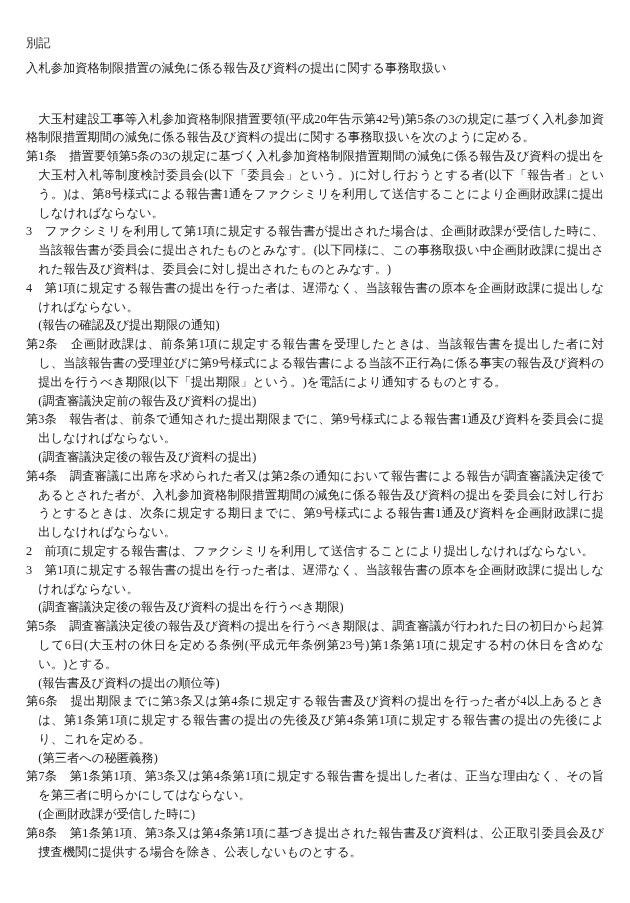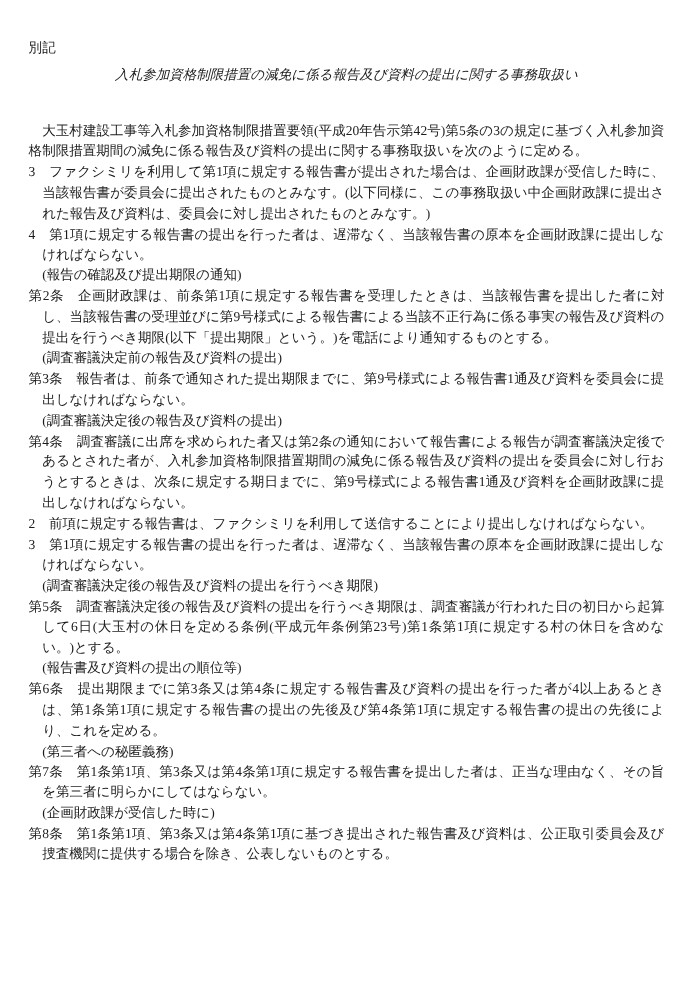--- a/index.html
+++ b/index.html
@@ -20,25 +20,23 @@
     background: #ffffff;
     font-family: "Liberation Serif", "DejaVu Serif", serif;
     font-size: 12.3px;
     line-height: 18.8px;
     color: #1b1b1b;
   }
   .besshi {
     text-align: left;
   }
   .doc-title {
-    text-align: center;
     margin-top: 6px;
     margin-bottom: 14px;
     white-space: nowrap;
-    font-style: italic;
   }
   .para {
     text-align: justify;
     margin: 0;
   }
   .para.article,
   .para.item {
     padding-left: 1em;
     text-indent: -1em;
   }
@@ -51,20 +49,21 @@
   }
 </style>
 </head>
 <body>
 
 <div class="page">
   <div class="besshi">別記</div>
   <div class="doc-title">入札参加資格制限措置の減免に係る報告及び資料の提出に関する事務取扱い</div>
   <div id="doc-body">
       <div class="para intro"><span>大玉村建設工事等入札参加資格制限措置要領(平成20年告示第42号)第5条の3の規定に基づく入札参加資格制限措置期間の減免に係る報告及び資料の提出に関する事務取扱いを次のように定める。</span></div>
+      <div class="para article"><span>第1条</span>　<span>措置要領第5条の3の規定に基づく入札参加資格制限措置期間の減免に係る報告及び資料の提出を大玉村入札等制度検討委員会(以下「委員会」という。)に対し行おうとする者(以下「報告者」という。)は、第8号様式による報告書1通をファクシミリを利用して送信することにより企画財政課に提出しなければならない。</span></div>
       <div class="para item"><span>3</span>　<span>ファクシミリを利用して第1項に規定する報告書が提出された場合は、企画財政課が受信した時に、当該報告書が委員会に提出されたものとみなす。(以下同様に、この事務取扱い中企画財政課に提出された報告及び資料は、委員会に対し提出されたものとみなす。)</span></div>
       <div class="para item"><span>4</span>　<span>第1項に規定する報告書の提出を行った者は、遅滞なく、当該報告書の原本を企画財政課に提出しなければならない。</span></div>
       <div class="para heading"><span>(報告の確認及び提出期限の通知)</span></div>
       <div class="para article"><span>第2条</span>　<span>企画財政課は、前条第1項に規定する報告書を受理したときは、当該報告書を提出した者に対し、当該報告書の受理並びに第9号様式による報告書による当該不正行為に係る事実の報告及び資料の提出を行うべき期限(以下「提出期限」という。)を電話により通知するものとする。</span></div>
       <div class="para heading"><span>(調査審議決定前の報告及び資料の提出)</span></div>
       <div class="para article"><span>第3条</span>　<span>報告者は、前条で通知された提出期限までに、第9号様式による報告書1通及び資料を委員会に提出しなければならない。</span></div>
       <div class="para heading"><span>(調査審議決定後の報告及び資料の提出)</span></div>
       <div class="para article"><span>第4条</span>　<span>調査審議に出席を求められた者又は第2条の通知において報告書による報告が調査審議決定後であるとされた者が、入札参加資格制限措置期間の減免に係る報告及び資料の提出を委員会に対し行おうとするときは、次条に規定する期日までに、第9号様式による報告書1通及び資料を企画財政課に提出しなければならない。</span></div>
       <div class="para item"><span>2</span>　<span>前項に規定する報告書は、ファクシミリを利用して送信することにより提出しなければならない。</span></div>
       <div class="para item"><span>3</span>　<span>第1項に規定する報告書の提出を行った者は、遅滞なく、当該報告書の原本を企画財政課に提出しなければならない。</span></div>

